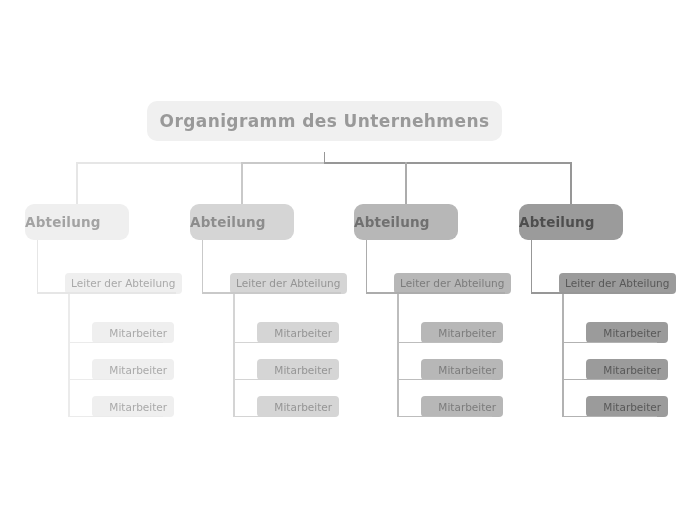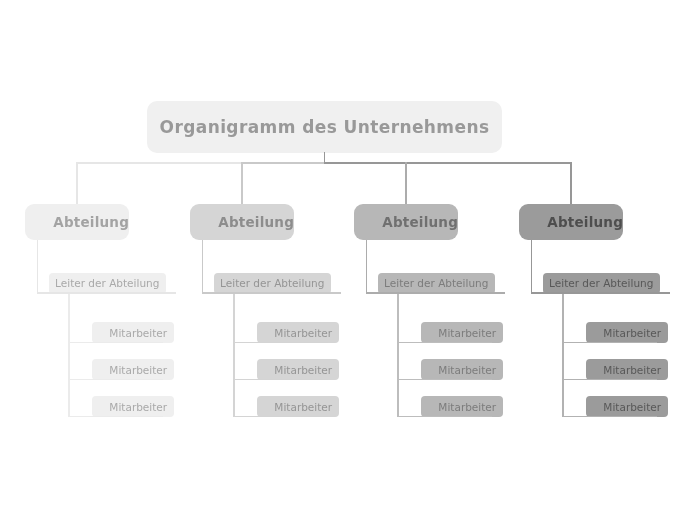--- a/index.html
+++ b/index.html
@@ -8,21 +8,21 @@
     width: 697px;
     height: 520px;
     background: #ffffff;
     font-family: "DejaVu Sans", sans-serif;
     overflow: hidden;
   }
   
   .root-box {
     position: absolute;
     left: 147px; top: 101px;
-    width: 355px; height: 52px;
+    width: 355px; height: 40px;
     border-radius: 10px;
     display: flex; align-items: center; justify-content: center;
     font-weight: bold; font-size: 17px; letter-spacing: 0.4px;
   }
   
   .hline { position: absolute; height: 1.5px; }
   .vline { position: absolute; width: 1.5px; }
   .stub  { left: 323.6px; top: 152px; height: 11.5px; }
   .seg1  { left: 77px;    top: 162px; width: 165px; }
   .seg2  { left: 241.5px; top: 162px; width: 83px; }
@@ -31,27 +31,27 @@
   .branch { position: absolute; top: 0; width: 160px; height: 520px; }
   .branch.b0 { left: 25px; }
   .branch.b1 { left: 190px; }
   .branch.b2 { left: 354px; }
   .branch.b3 { left: 519px; }
   .branch .drop0 { left: 51.25px; top: 162px; height: 43px; background: var(--line); }
   .branch .dept {
     position: absolute; left: 0; top: 204px;
     width: 104px; height: 36px;
     border-radius: 9px;
-    display: flex; align-items: center; justify-content: flex-end;
+    display: flex; align-items: center; justify-content: flex-start;
     background: var(--box); color: var(--title);
     font-weight: bold; font-size: 13.5px; letter-spacing: 0.2px;
   }
   .branch .v1 { left: 11.5px; top: 240px; height: 53px; background: var(--line); }
   .branch .leader {
-    position: absolute; left: 24px; top: 272.5px;
+    position: absolute; left: 40px; top: 272.5px;
     width: 116.5px; height: 21px;
     border-radius: 4px;
     display: flex; align-items: center; justify-content: center;
     background: var(--box); color: var(--child);
     font-size: 10.5px;
   }
   .branch .shelf-leader { left: 11.5px; top: 292px; width: 139.5px; background: var(--line); }
   .branch .v2 { left: 43px; top: 293.5px; height: 123.5px; background: var(--line2); }
   .branch .emp {
     position: absolute; left: 66.5px;

